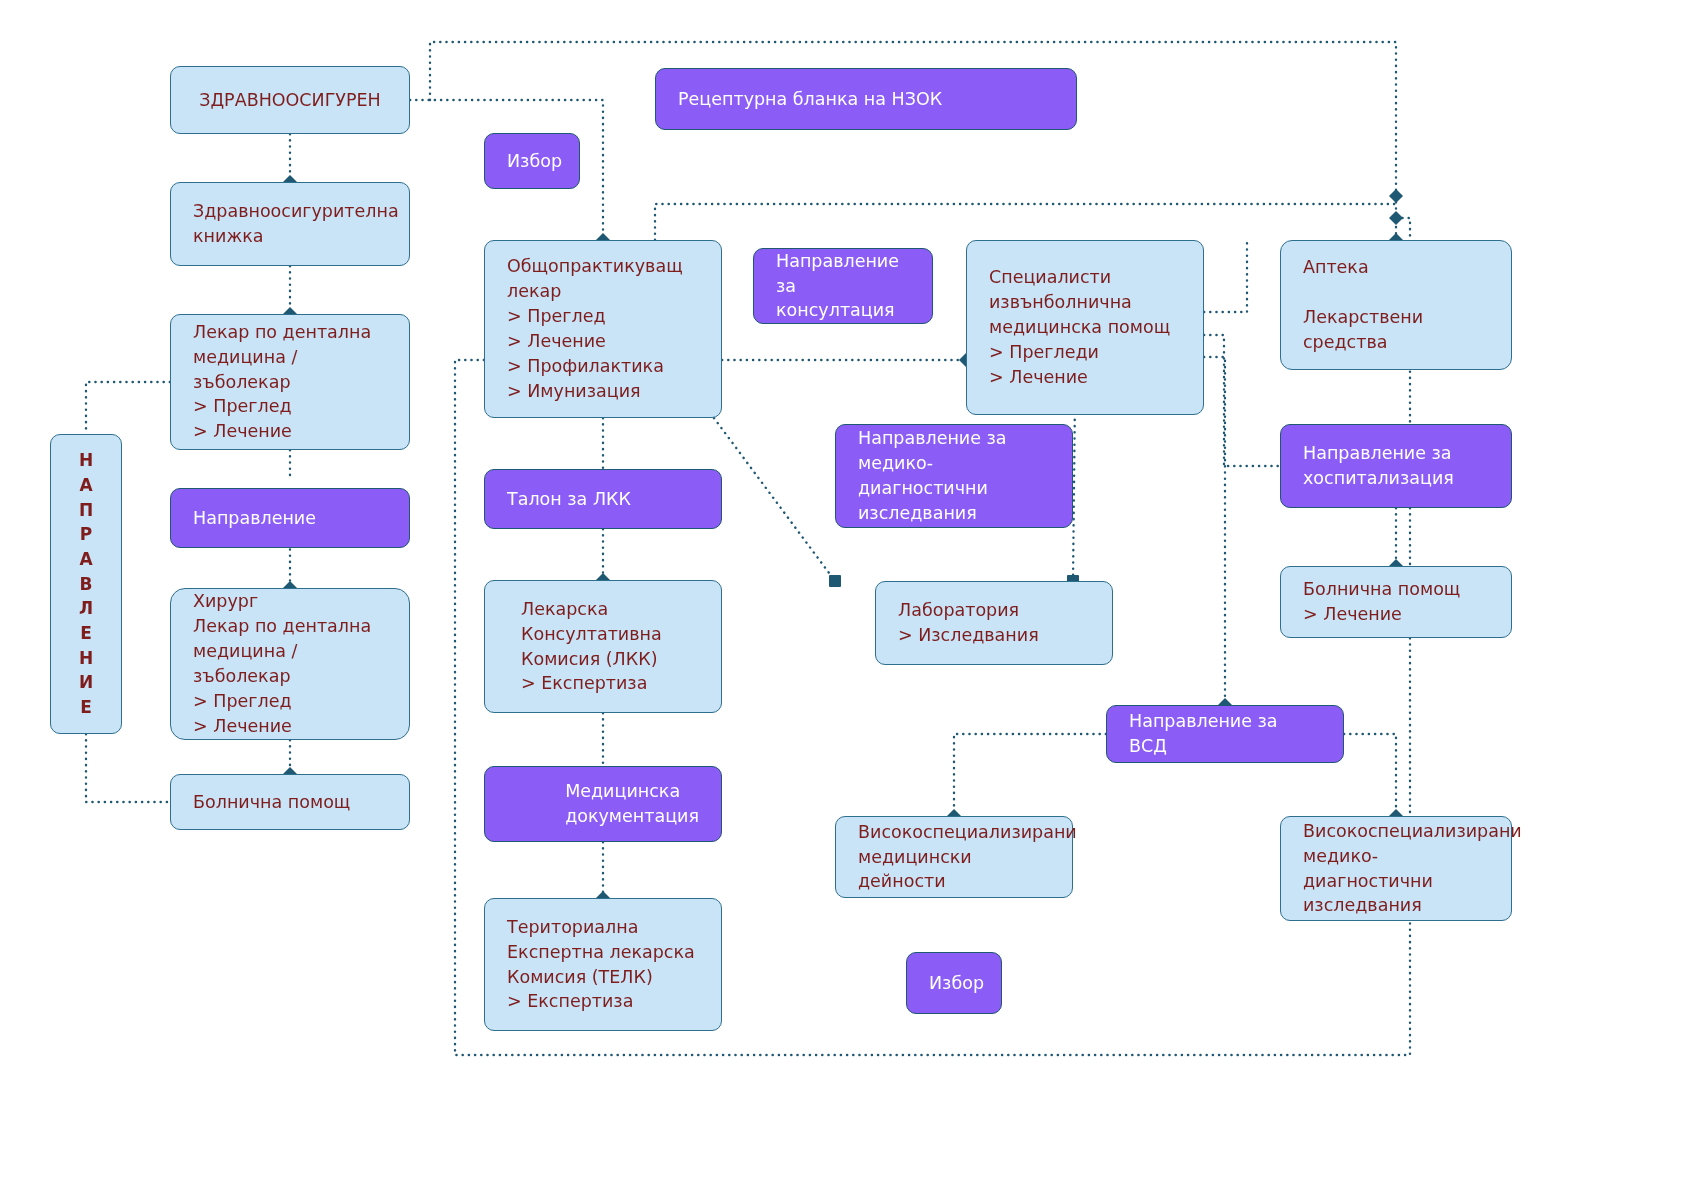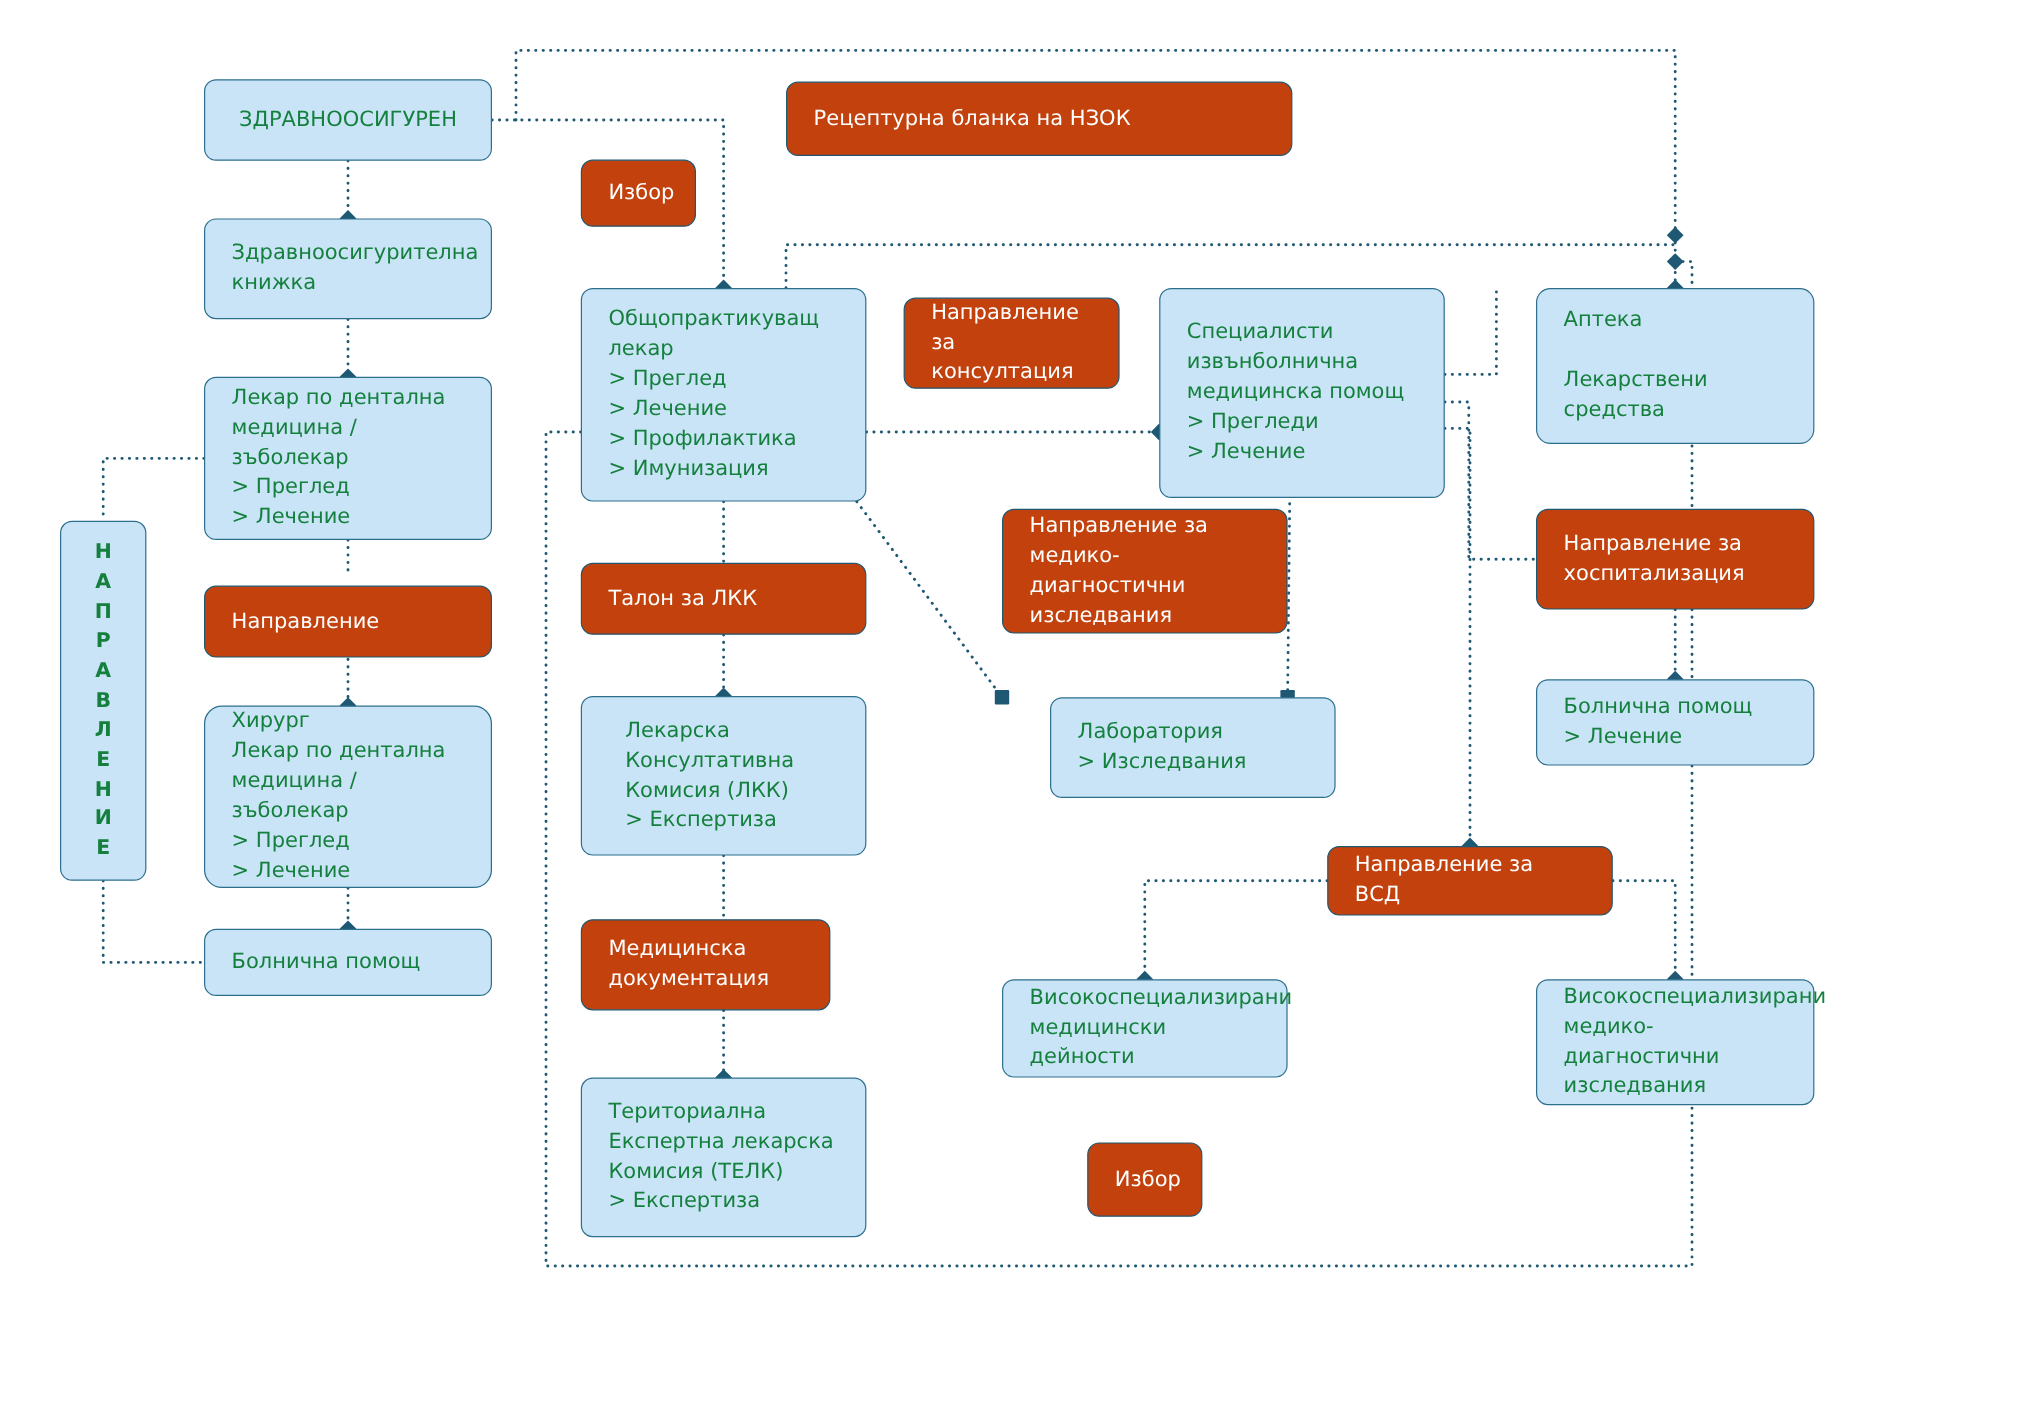--- a/index.html
+++ b/index.html
@@ -32,24 +32,24 @@
     justify-content: center;
     padding: 14px 22px;
     line-height: 1.42;
     font-size: 17.5px;
     white-space: pre-line;
     z-index: 2;
   }
   .node.light {
     background: #c8e4f6;
     border: 1.6px solid #2e6f8e;
-    color: #15803d;
+    color: #7f1d1d;
   }
   .node.dark {
-    background: #c2410c;
+    background: #8b5cf6;
     border: 1.6px solid #1f5873;
     color: #ffffff;
   }
   .node.vertical {
     padding: 16px 8px;
     align-items: center;
     justify-content: center;
     font-weight: bold;
     letter-spacing: 0px;
     line-height: 1.45;
@@ -200,21 +200,21 @@
     <span class="txt">Талон за ЛКК</span>
   </div>
 
   <div class="node light" style="left:484px; top:580px; width:238px; height:133px;padding-left:36px;">
     <span class="txt">Лекарска
 Консултативна
 Комисия (ЛКК)
 &gt; Експертиза</span>
   </div>
 
-  <div class="node dark" style="left:484px; top:766px; width:208px; height:76px;">
+  <div class="node dark" style="left:484px; top:766px; width:238px; height:76px;align-items:flex-end;">
     <span class="txt">Медицинска
 документация</span>
   </div>
 
   <div class="node light" style="left:484px; top:898px; width:238px; height:133px;">
     <span class="txt">Териториална
 Експертна лекарска
 Комисия (ТЕЛК)
 &gt; Експертиза</span>
   </div>

